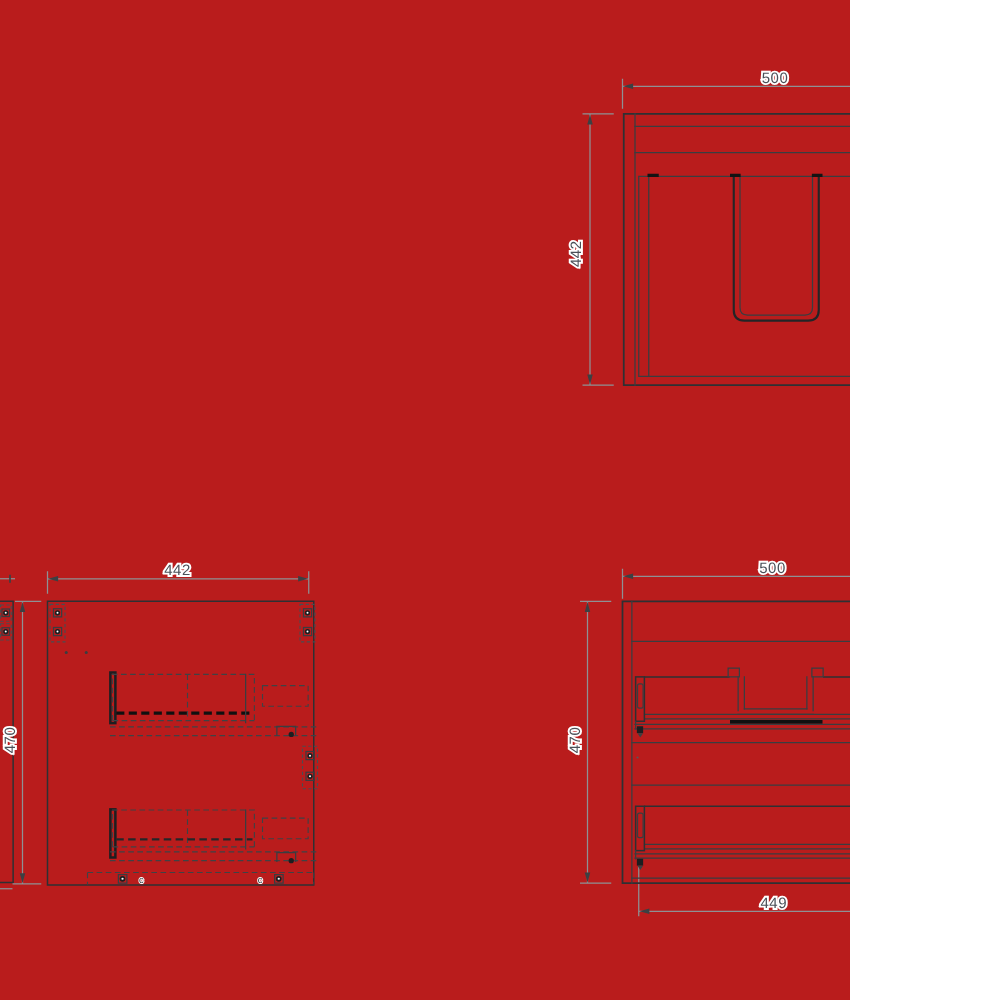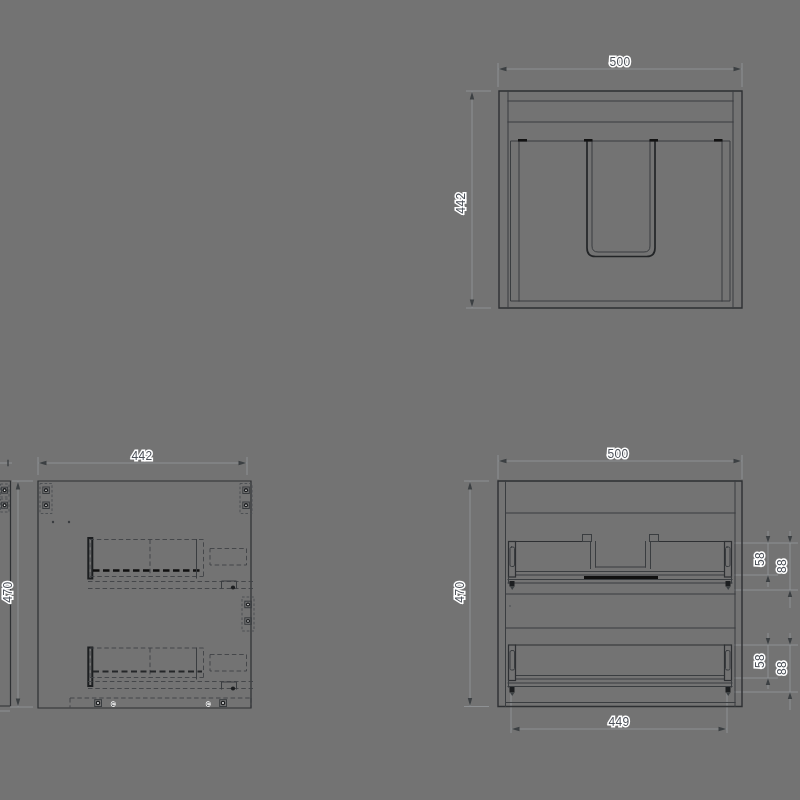--- a/index.html
+++ b/index.html
@@ -3,23 +3,23 @@
 <meta charset="utf-8">
 <style>
   html,body{
     margin:0;
     padding:0;
     background:#ffffff;
     font-family:"Liberation Sans", sans-serif;
   }
   .stage{
     position:relative;
-    width:800px;
+    width:680px;
     height:800px;
-    background:#737373;
+    background:#b91c1c;
     overflow:hidden;
   }
   svg{display:block}
   
   .ln      {stroke:#2e3033; fill:none; stroke-width:1.4; stroke-linecap:square}
   .ln-thin {stroke:#3a3d40; fill:none; stroke-width:1;   stroke-linecap:square}
   .ln-mid  {stroke:#2e3033; fill:none; stroke-width:1.2; stroke-linecap:square}
   .ln-u    {stroke:#232527; fill:none; stroke-width:1.7; stroke-linecap:square}
   .clip    {stroke:#131313; fill:none; stroke-width:2.6}
   .dash    {stroke:#3f4245; fill:none; stroke-width:0.9; stroke-dasharray:4.5 2.8}

